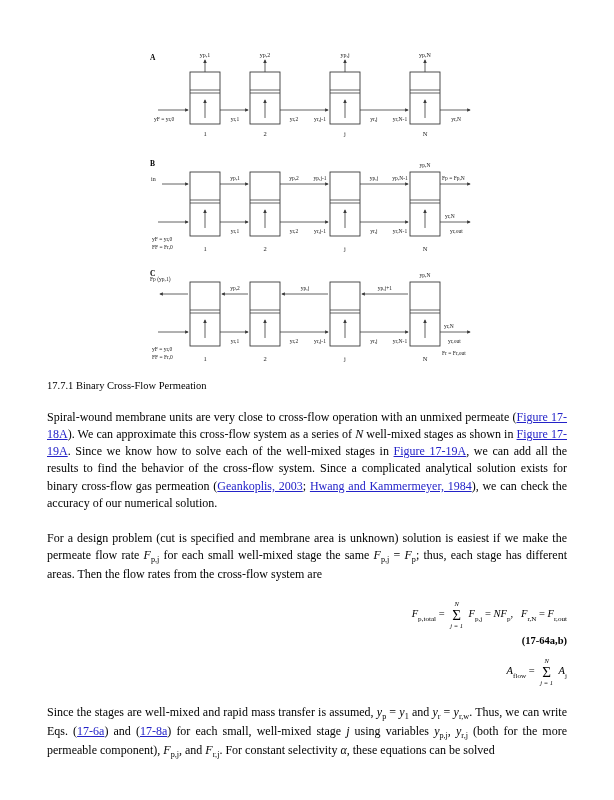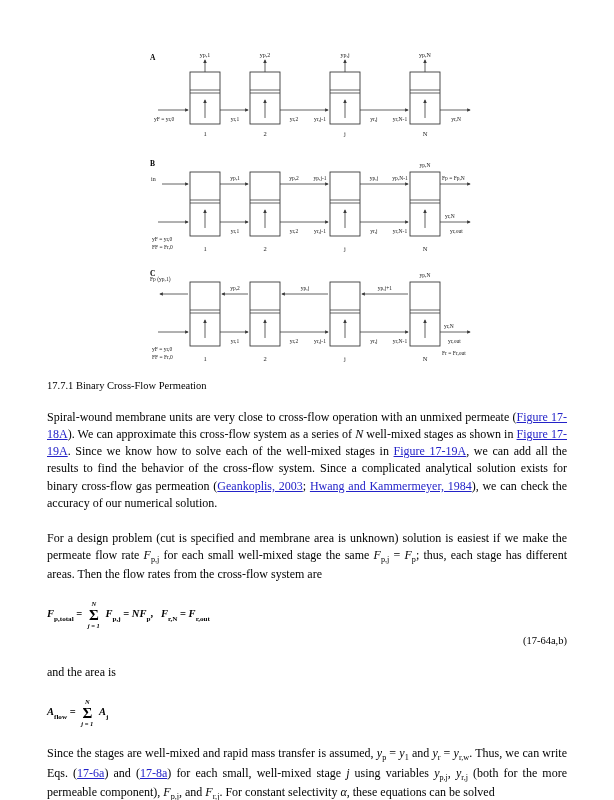--- a/index.html
+++ b/index.html
@@ -18,26 +18,26 @@
   .fig-text-sm { font-size:5.5px; }
   .fig-tag { font-size:7.5px; font-weight:bold; fill:#000; }
   .fig-num { font-size:6.5px; }
 
   .heading { font-size:10.5px; font-weight:normal; margin:14px 0 4px; }
   .body { font-size:12px; line-height:1.43; text-align:justify; margin:18px 0; }
   .ref-link { color:#2322c8; text-decoration:underline; cursor:pointer; }
   sub { font-size:0.68em; }
   .var { font-style:italic; }
 
-  .equation { font-size:10.5px; text-align:left; margin:12px 0 0;font-weight:bold; }
+  .equation { font-size:10.5px; text-align:right; margin:12px 0 0; }
   .sum { display:inline-flex; flex-direction:column; align-items:center;
          vertical-align:middle; line-height:1; margin:0 3px; }
   .sum-top, .sum-bottom { font-size:6.5px; font-style:italic; }
   .sum-sigma { font-size:15px; }
-  .eq-number { text-align:right; font-weight:normal; font-size:10.5px; margin:6px 0 8px; }
+  .eq-number { text-align:right; font-weight:bold; font-size:10.5px; margin:6px 0 8px; }
 </style>
 </head>
 <body>
 
 <div class="page">
 
   <div class="figure-block">
 
     <svg class="svg-a" width="332" height="92" viewBox="0 0 330 92">
       <defs>
@@ -205,21 +205,20 @@
 
   <p class="body">For a design problem (cut is specified and membrane area is unknown) solution is easiest if we make the permeate flow rate <i class="var">F</i><sub>p,j</sub> for each small well-mixed stage the same <i class="var">F</i><sub>p,j</sub> = <i class="var">F</i><sub>p</sub>; thus, each stage has different areas. Then the flow rates from the cross-flow system are</p>
 
   <div class="equation"><i class="var">F</i><sub>p,total</sub> = <span class="sum">
         <span class="sum-top">N</span>
         <span class="sum-sigma">Σ</span>
         <span class="sum-bottom">j = 1</span>
       </span> <i class="var">F</i><sub>p,j</sub> = <i class="var">NF</i><sub>p</sub>,&nbsp;&nbsp;&nbsp;<i class="var">F</i><sub>r,N</sub> = <i class="var">F</i><sub>r,out</sub></div>
   <div class="eq-number">(17-64a,b)</div>
 
-  <p class="body">and the area is</p>
 
   <div class="equation"><i class="var">A</i><sub>flow</sub> = <span class="sum">
         <span class="sum-top">N</span>
         <span class="sum-sigma">Σ</span>
         <span class="sum-bottom">j = 1</span>
       </span> <i class="var">A</i><sub>j</sub></div>
 
   <p class="body">Since the stages are well-mixed and rapid mass transfer is assumed, <i class="var">y</i><sub>p</sub> = <i class="var">y</i><sub>1</sub> and <i class="var">y</i><sub>r</sub> = <i class="var">y</i><sub>r,w</sub>. Thus, we can write Eqs. (<a class="ref-link" href="#">17-6a</a>) and (<a class="ref-link" href="#">17-8a</a>) for each small, well-mixed stage <i class="var">j</i> using variables <i class="var">y</i><sub>p,j</sub>, <i class="var">y</i><sub>r,j</sub> (both for the more permeable component), <i class="var">F</i><sub>p,j</sub>, and <i class="var">F</i><sub>r,j</sub>. For constant selectivity <i class="var">α</i>, these equations can be solved</p>
 
 </div>

